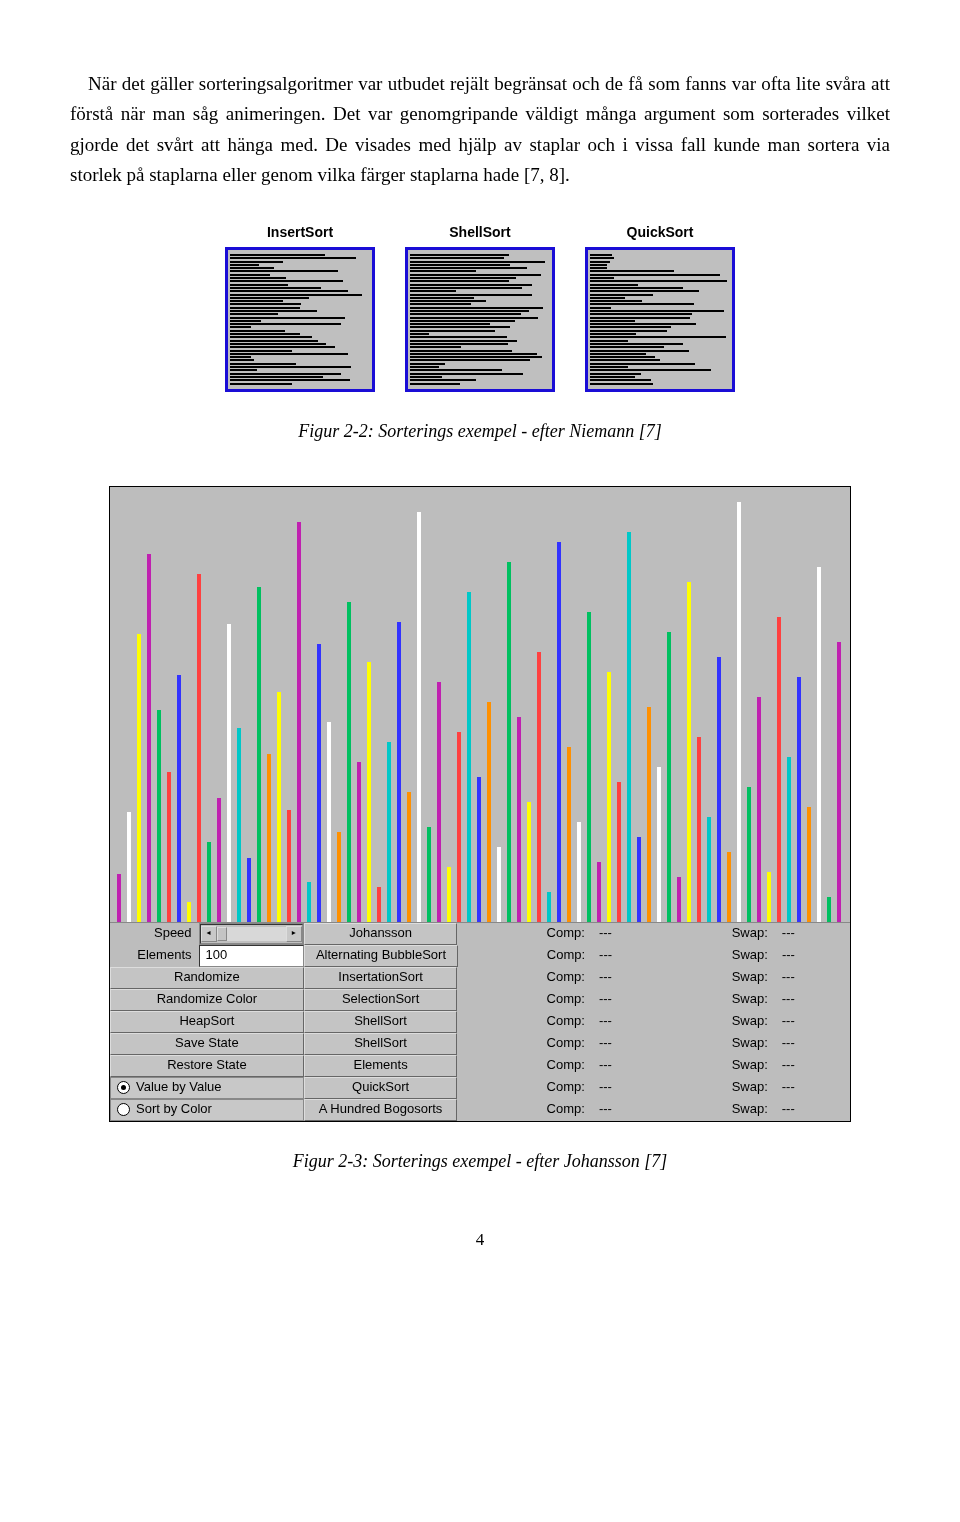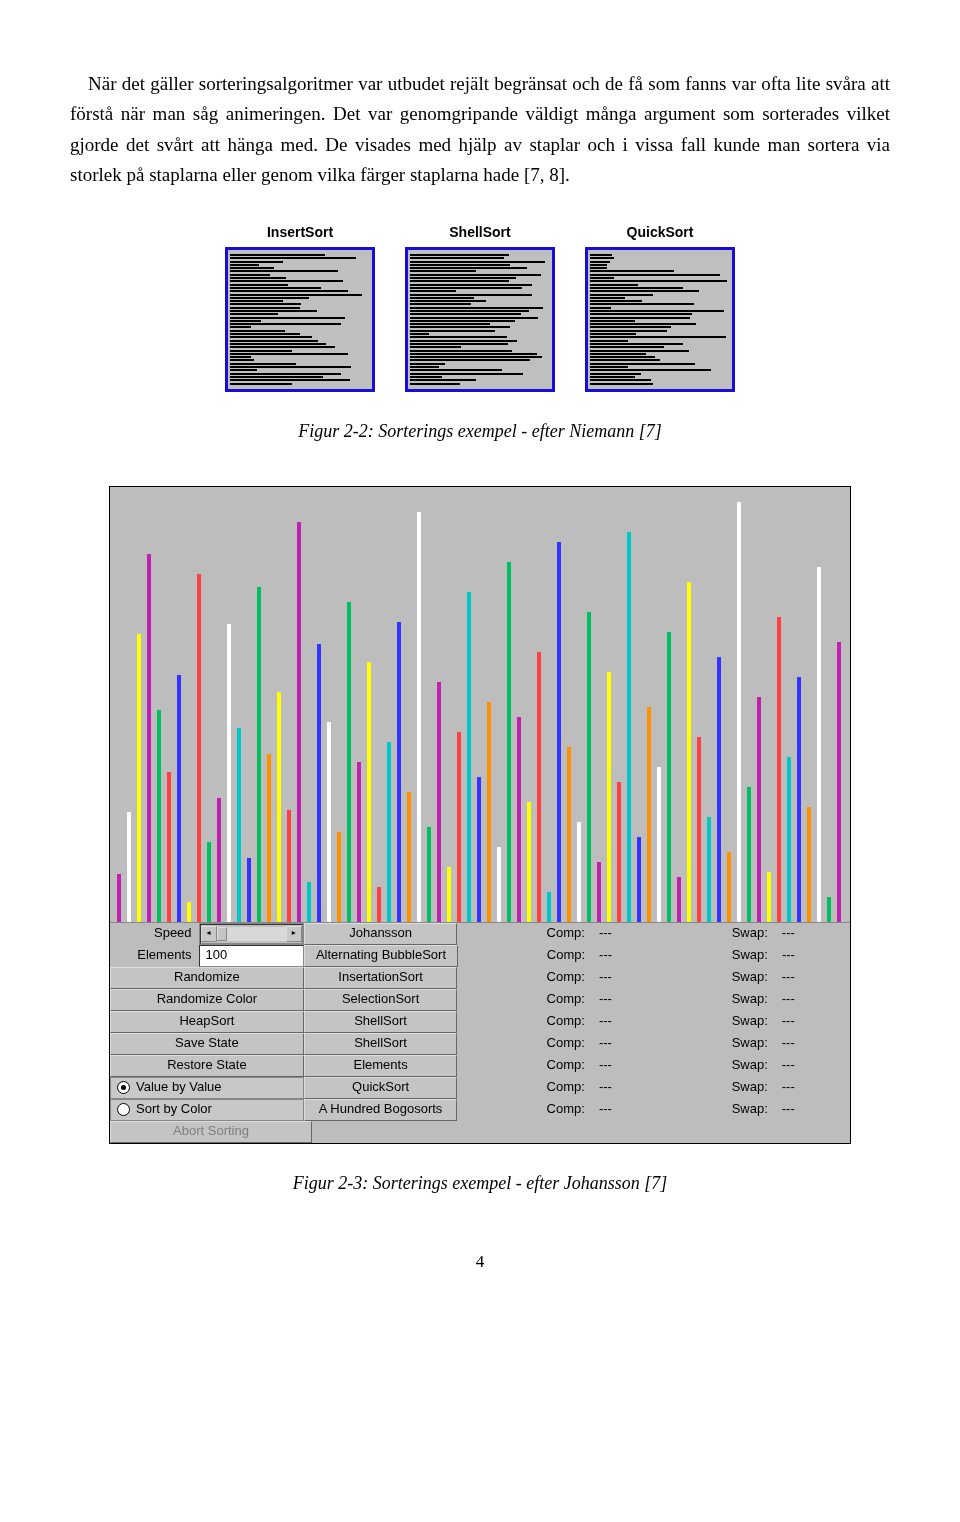--- a/index.html
+++ b/index.html
@@ -502,22 +502,17 @@
           <span>Sort by Color</span>
         </div>
         <div class="ctrl-cell btn col-c">A Hundred Bogosorts</div>
         <div style="width: 80px;"></div>
         <div class="ctrl-cell lbl col-d">Comp:</div>
         <div class="ctrl-cell val col-e">---</div>
         <div style="width: 90px;"></div>
         <div class="ctrl-cell lbl col-g">Swap:</div>
         <div class="ctrl-cell val col-h">---</div>
       </div>
-      <div class="ctrl-row">
-        <div class="ctrl-cell btn disabled" style="width: 202px;">Abort Sorting</div>
-        <div class="ctrl-cell btn col-c" style="visibility: hidden;"></div>
-        <div style="width: 80px;"></div>
-      </div>
     </div>
 </div>
 <div class="fig-caption">Figur 2-3: Sorterings exempel - efter Johansson [7]</div>
 
 <div class="page-num">4</div>
 
 </body></html>

